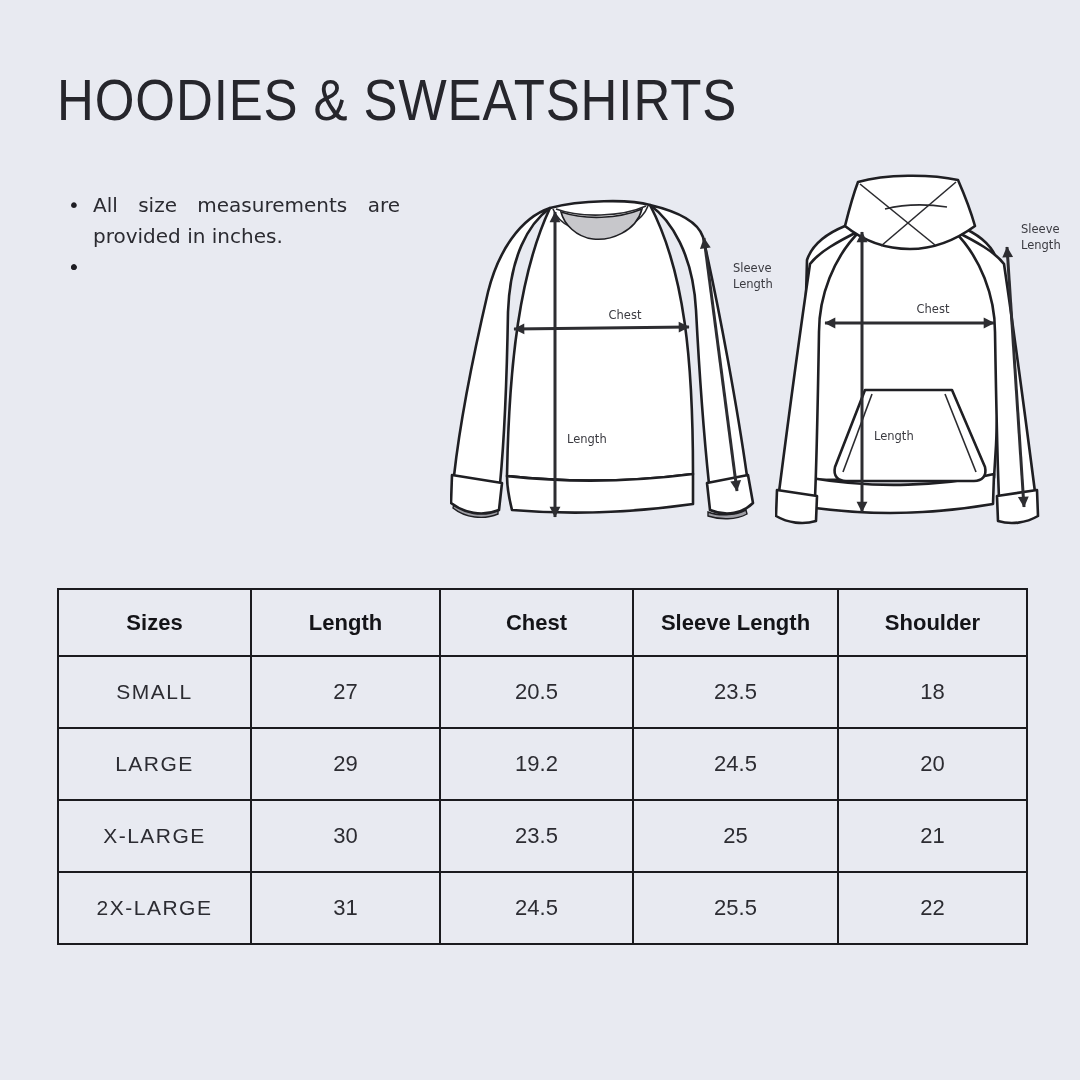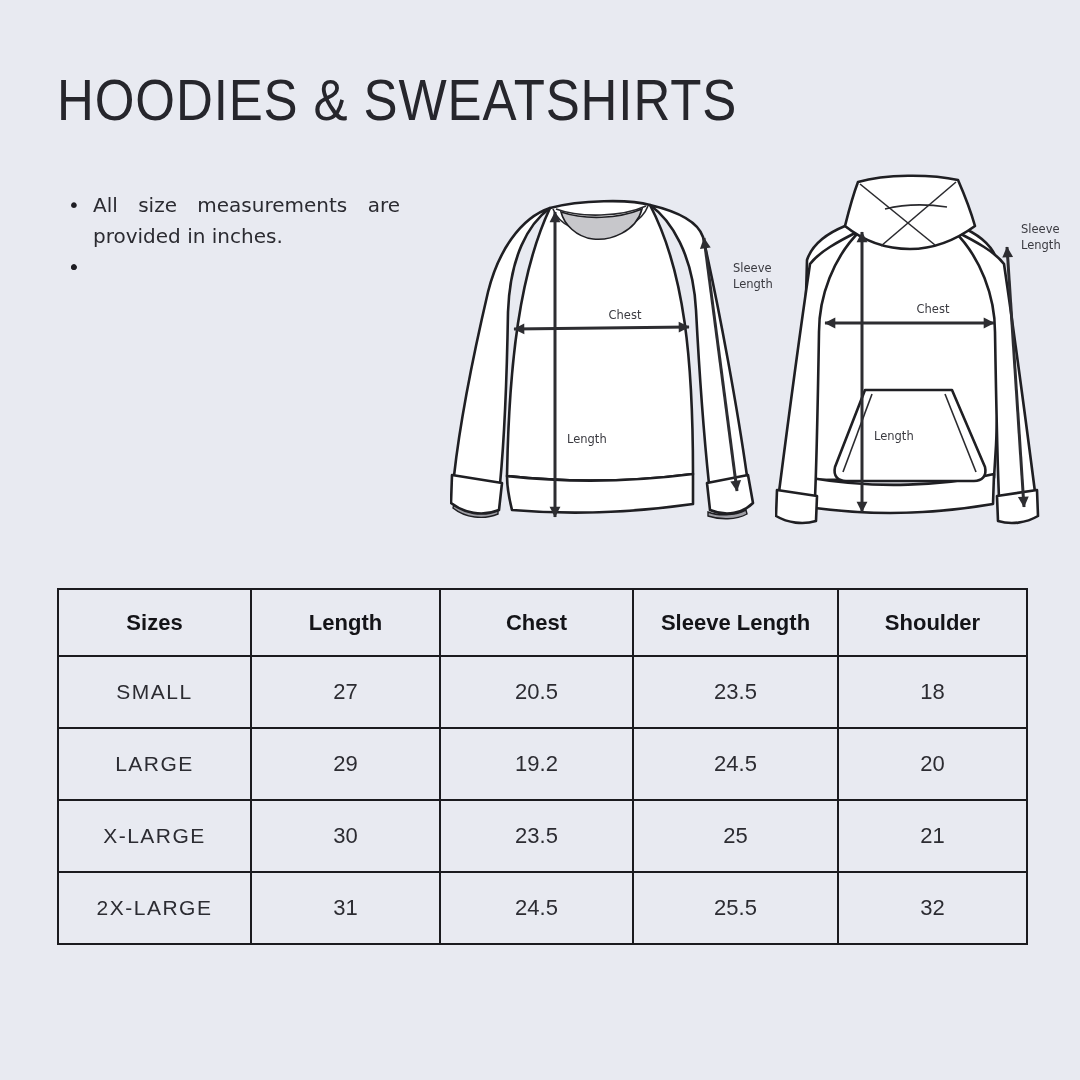--- a/index.html
+++ b/index.html
@@ -221,16 +221,16 @@
       <td>30</td>
       <td>23.5</td>
       <td>25</td>
       <td>21</td>
     </tr>
     <tr>
       <td class="size-name">2X-LARGE</td>
       <td>31</td>
       <td>24.5</td>
       <td>25.5</td>
-      <td>32</td>
+      <td>22</td>
     </tr>
   </tbody>
 </table>
 
 </body></html>

